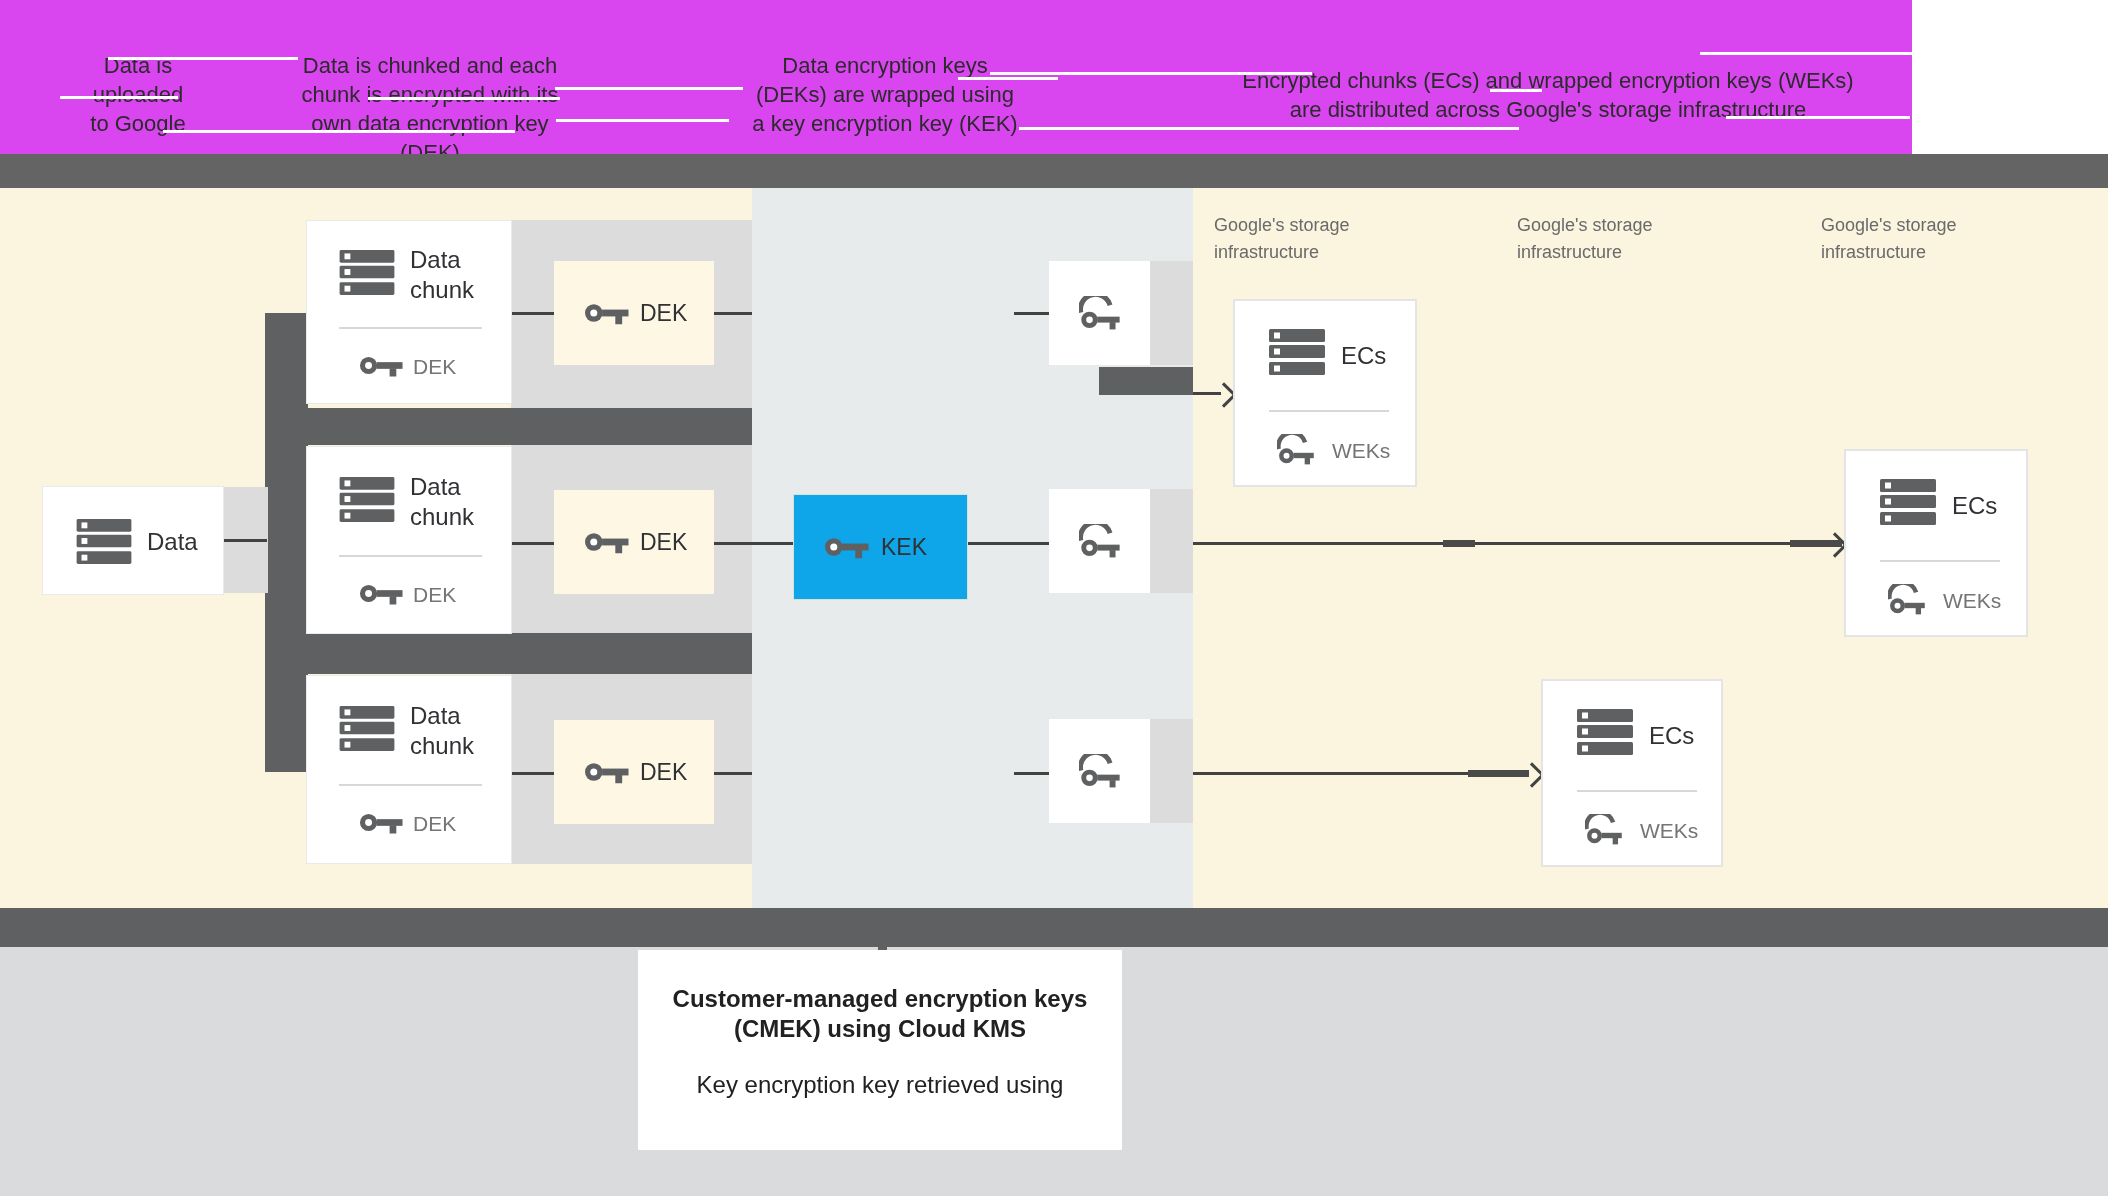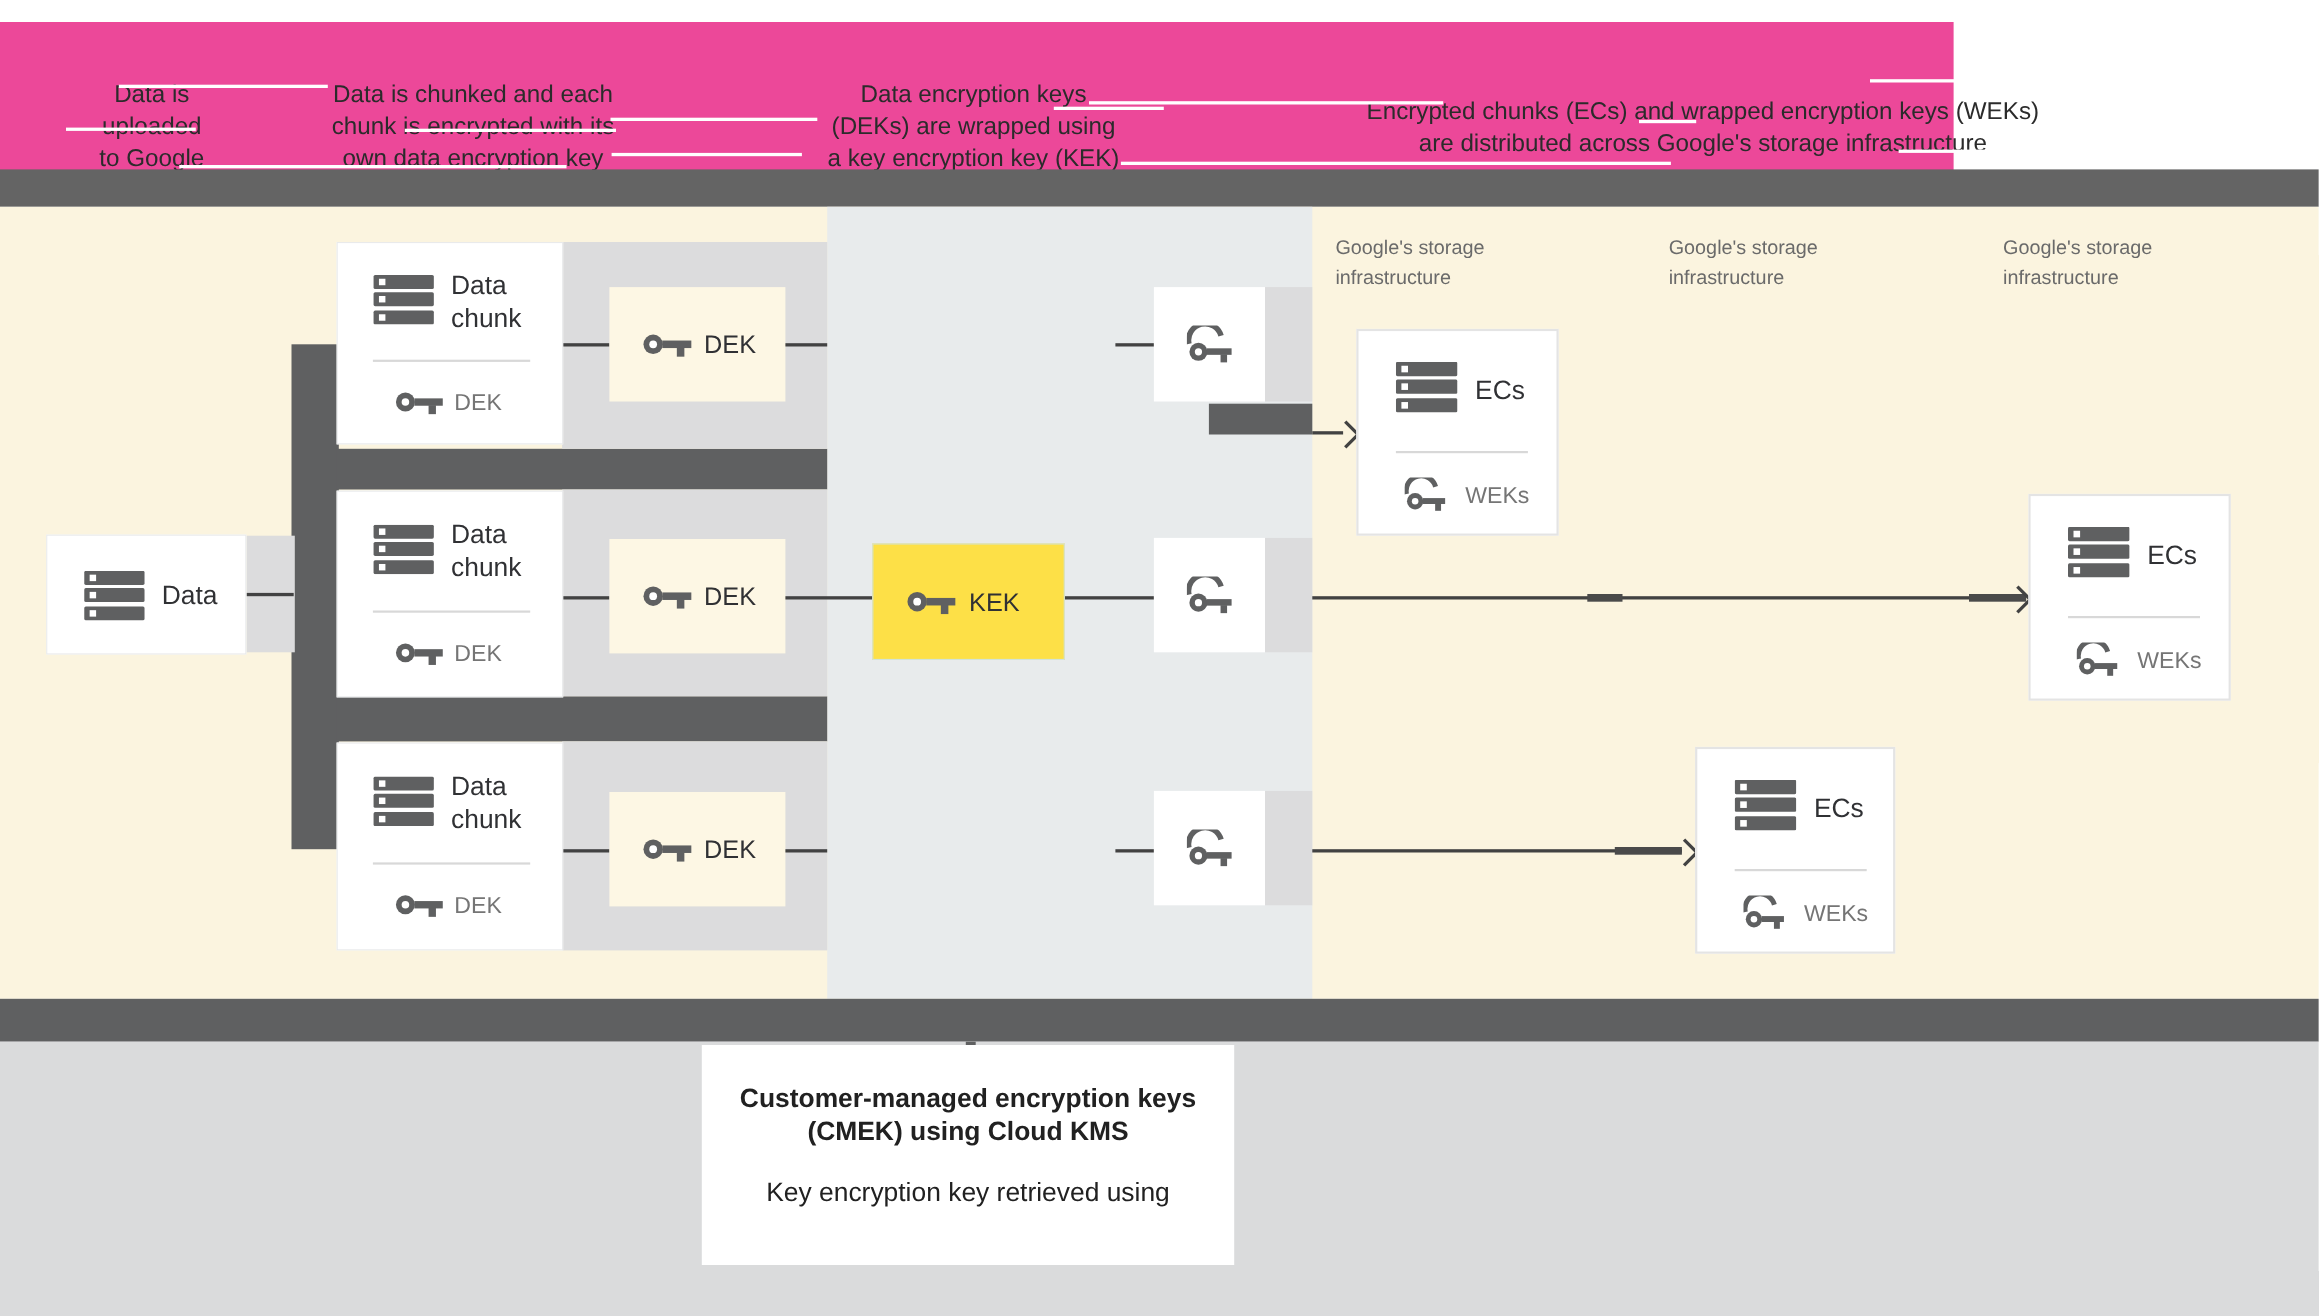--- a/index.html
+++ b/index.html
@@ -1,20 +1,20 @@
 <!DOCTYPE html>
 <html><head>
 <meta charset="utf-8">
 <style>
   html,body{margin:0;padding:0;background:#fff;}
   #stage{position:relative;width:2108px;height:1196px;overflow:hidden;
          font-family:"Liberation Sans","DejaVu Sans",sans-serif;}
   .abs{position:absolute;}
   
-  #top-band{left:0;top:0;width:1776px;height:154px;background:#ec4899;margin-top:20px;}
+  #top-band{left:0;top:0;width:1912px;height:154px;background:#d946ef;}
   .step{position:absolute;top:51px;color:#2b2b2b;font-size:22px;line-height:29px;
         text-align:center;white-space:pre-line;}
   .streak{position:absolute;background:#fff;height:3px;}
   
   #bar-top{left:0;top:154px;width:2108px;height:34px;background:#646464;}
   #bar-bottom{left:0;top:908px;width:2108px;height:39px;background:#5f6061;}
   
   #diagram{left:0;top:188px;width:2108px;height:720px;background:#fbf4df;}
   #kms-band{left:752px;top:0;width:441px;height:720px;background:#e8ebec;}
   .panel{position:absolute;left:511px;width:241px;background:#dcdcdd;}
@@ -26,21 +26,21 @@
       border-right:3px solid #424242;transform:rotate(45deg);}
   .entity{position:absolute;background:#fff;border:1px solid #e9eaeb;box-sizing:border-box;}
   .entity.thick-border{border:2px solid #e4e4e4;}
   .etitle{position:absolute;color:#303134;font-size:24px;line-height:30px;white-space:pre-line;}
   .divider{position:absolute;height:2px;background:#d8d8d8;}
   .muted{position:absolute;color:#757575;font-size:21px;}
   .dekbox{position:absolute;left:554px;width:160px;height:104px;background:#fdf7e4;}
   .keybox{position:absolute;left:1049px;width:101px;height:104px;background:#fff;}
   .keyext{position:absolute;left:1150px;width:43px;height:104px;background:#dcdcdd;}
   .kekbox{position:absolute;left:793px;top:306px;width:175px;height:106px;
-          background:#fde047;border:1px solid #d2e3d8;box-sizing:border-box;}
+          background:#0ea5e9;border:1px solid #d2e3d8;box-sizing:border-box;}
   .boxlabel{color:#303134;font-size:23px;}
   .gsi{position:absolute;top:24px;color:#6a6a6a;font-size:18px;line-height:27px;white-space:pre-line;}
   .icon{position:absolute;}
   .vcenter{display:flex;align-items:center;}
   
   #bottom-band{left:0;top:947px;width:2108px;height:249px;background:#dadbdc;}
   #callout{position:absolute;left:638px;top:3px;width:484px;height:200px;background:#fff;
            text-align:center;color:#212121;}
   #callout .t{margin-top:34px;font-weight:bold;font-size:24px;line-height:30px;white-space:pre-line;}
   #callout .b{margin-top:26px;font-size:24px;line-height:30px;}

